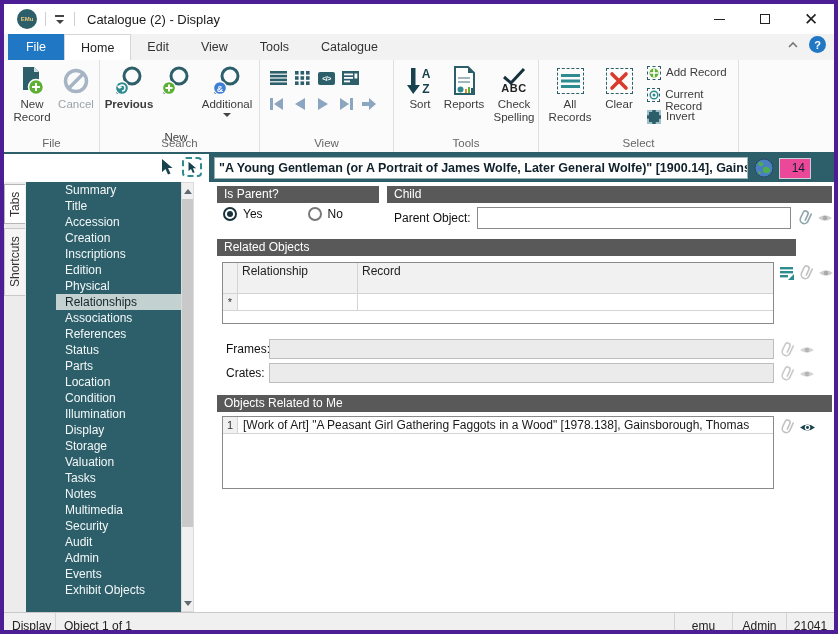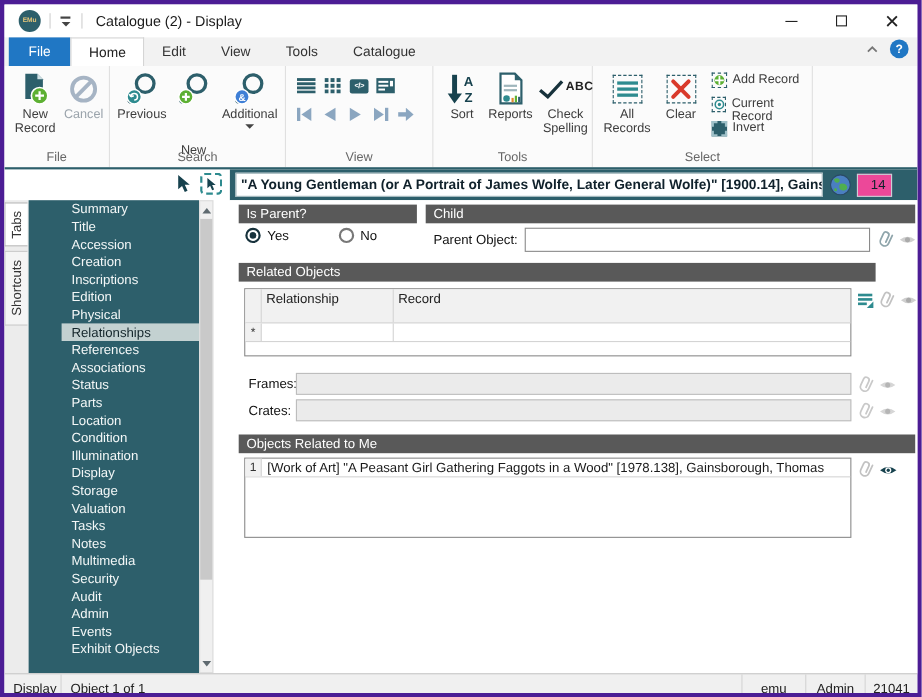--- a/index.html
+++ b/index.html
@@ -155,21 +155,21 @@
             <circle cx="14" cy="14" r="10.5" fill="none" stroke="#a6b4c4" stroke-width="3.5"></circle>
             <line x1="6.8" y1="21.2" x2="21.2" y2="6.8" stroke="#a6b4c4" stroke-width="3.5"></line>
           </svg>
         </span>
         <span>Cancel</span>
       </div>
       <div class="grp-label">File</div>
     </div>
 
     <div class="rgroup" style="left:96px; width:160px;">
-      <div class="big-btn" style="left:4px; width:50px;">
+      <div class="big-btn" style="left:4px; width:50px;font-weight:bold;">
         <span class="ic">
           <svg width="32" height="32" viewBox="0 0 32 32">
             <circle cx="19" cy="11" r="8" fill="none" stroke="#2d5f6b" stroke-width="3"></circle>
             <line x1="13" y1="18" x2="5" y2="27" stroke="#2d5f6b" stroke-width="4" stroke-linecap="round"></line>
             <circle cx="9" cy="23" r="6.5" fill="#2e8b8f" stroke="#fff" stroke-width="1.3"></circle>
             <path d="M6,23 a3,3 0 1 1 3,3 M6,23 l-1.5,-2.5 M6,23 l2.6,-1" stroke="#fff" stroke-width="1.4" fill="none"></path>
           </svg>
         </span>
         <span>Previous</span>
       </div>
@@ -293,21 +293,21 @@
             <rect x="8" y="16" width="12" height="2" fill="#9fb6bc"></rect>
             <circle cx="10.5" cy="24.5" r="3" fill="#2e8b8f"></circle>
             <rect x="15" y="24" width="2" height="4" fill="#e08a2e"></rect>
             <rect x="18" y="22" width="2" height="6" fill="#5db033"></rect>
             <rect x="21" y="23" width="2" height="5" fill="#2d5f6b"></rect>
           </svg>
         </span>
         <span>Reports</span>
       </div>
       <div class="big-btn" style="left:96px; width:48px;">
-        <span class="ic" style="flex-direction:row; height:34px;">
+        <span class="ic" style="flex-direction:column; height:34px;">
           <svg width="26" height="18" viewBox="0 0 26 18">
               <path d="M3,10 l7,6 L23,2" fill="none" stroke="#17323c" stroke-width="3"></path>
             </svg>
           <span class="abc-txt">ABC</span>
         </span>
         <span>Check Spelling</span>
       </div>
       <div class="grp-label">Tools</div>
     </div>
 
@@ -396,22 +396,22 @@
 
   <ul class="sidebar">
     <li>Summary</li>
     <li>Title</li>
     <li>Accession</li>
     <li>Creation</li>
     <li>Inscriptions</li>
     <li>Edition</li>
     <li>Physical</li>
     <li class="selected">Relationships</li>
+    <li>Associations</li>
     <li>References</li>
-    <li>Associations</li>
     <li>Status</li>
     <li>Parts</li>
     <li>Location</li>
     <li>Condition</li>
     <li>Illumination</li>
     <li>Display</li>
     <li>Storage</li>
     <li>Valuation</li>
     <li>Tasks</li>
     <li>Notes</li>

